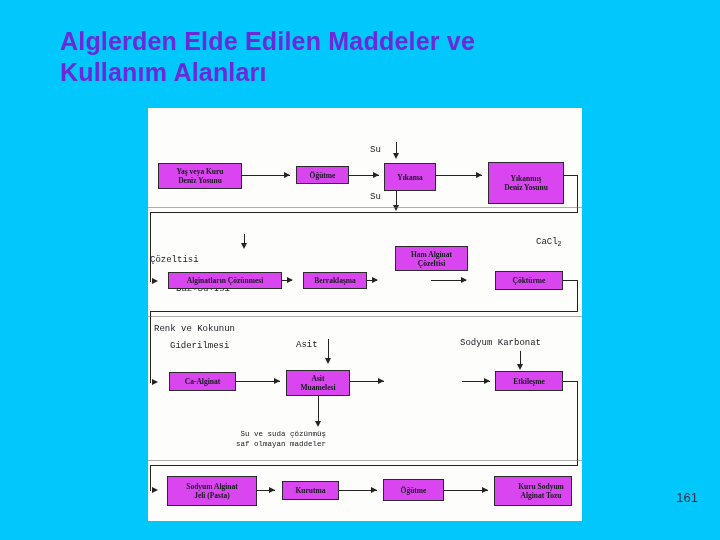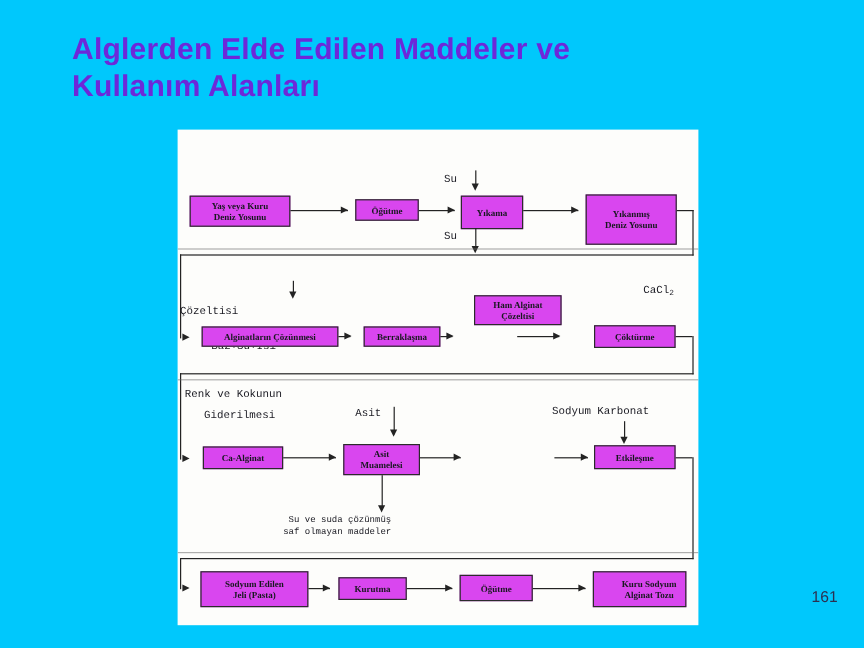--- a/index.html
+++ b/index.html
@@ -245,21 +245,21 @@
   <div class="vline" style="left:2px; top:357px; height:26px;"></div>
   <div class="arrow-r" style="left:4px; top:379px;"></div>
 
   <div class="vline" style="left:170px; top:288px; height:29px;"></div>
   <div class="arrow-d" style="left:166.5px; top:313px;"></div>
   <div class="label small" style="left:88px; top:322px;">Su ve suda çözünmüş
 saf olmayan maddeler</div>
 
   <div class="rowsep" style="left:0px; top:352px; width:434px;"></div>
 
-  <div class="node" style="left:19px; top:368px; width:90px; height:30px;">Sodyum Edilen
+  <div class="node" style="left:19px; top:368px; width:90px; height:30px;">Sodyum Alginat
 Jeli (Pasta)</div>
   <div class="hline" style="left:109px; top:382px; width:18px;"></div>
   <div class="arrow-r" style="left:121px; top:379px;"></div>
 
   <div class="node" style="left:134px; top:373px; width:57px; height:19px;">Kurutma</div>
   <div class="hline" style="left:191px; top:382px; width:38px;"></div>
   <div class="arrow-r" style="left:223px; top:379px;"></div>
 
   <div class="node" style="left:235px; top:371px; width:61px; height:22px;">Öğütme</div>
   <div class="hline" style="left:296px; top:382px; width:44px;"></div>

